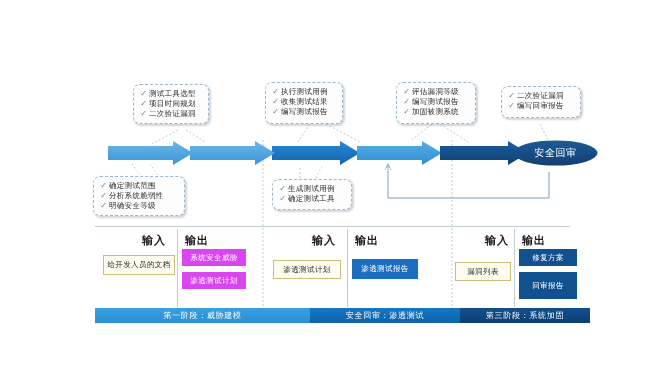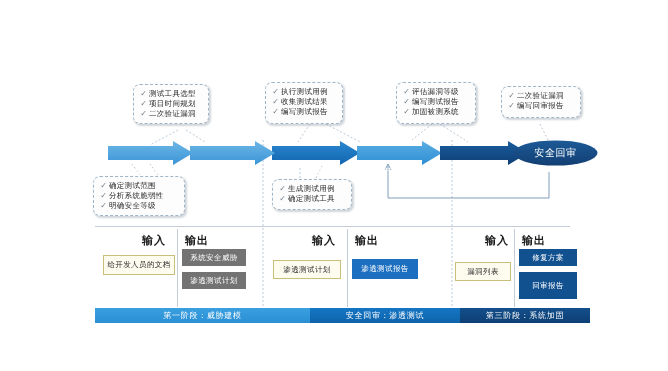--- a/index.html
+++ b/index.html
@@ -61,21 +61,21 @@
   .hdiv{position:absolute;height:1px;background:#c2cdd8;}
   .chip{
     position:absolute;
     display:flex;align-items:center;justify-content:center;
     font-size:7.5px;letter-spacing:.4px;
     box-sizing:border-box;white-space:nowrap;
   }
   .chip.in{
     background:#fdfcef;border:1px solid #c9bf7a;color:#2d2d2d;
   }
-  .chip.outlight{background:#737373;color:#fff;}
+  .chip.outlight{background:#d946ef;color:#fff;}
   .chip.outmid{background:#1c6fc0;color:#fff;}
   .chip.outdark{background:#12518f;color:#fff;}
 
   
   .phase{
     position:absolute;height:15px;
     display:flex;align-items:center;justify-content:center;
     color:#ffffff;font-size:8px;letter-spacing:.7px;white-space:nowrap;
   }
   .p1{background:linear-gradient(180deg,#3aa0e0 0%,#2b8fd4 100%);}

